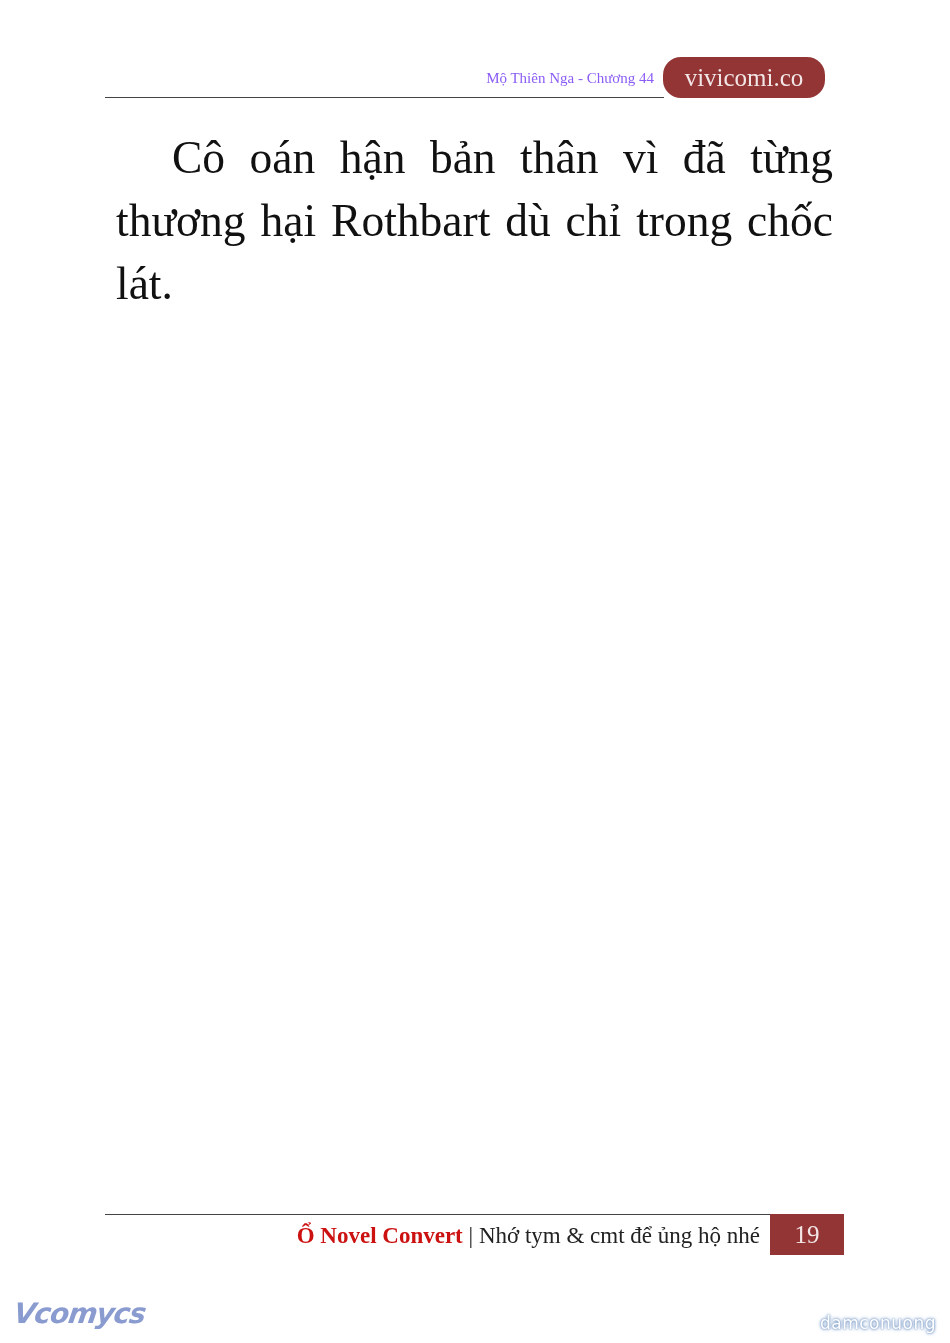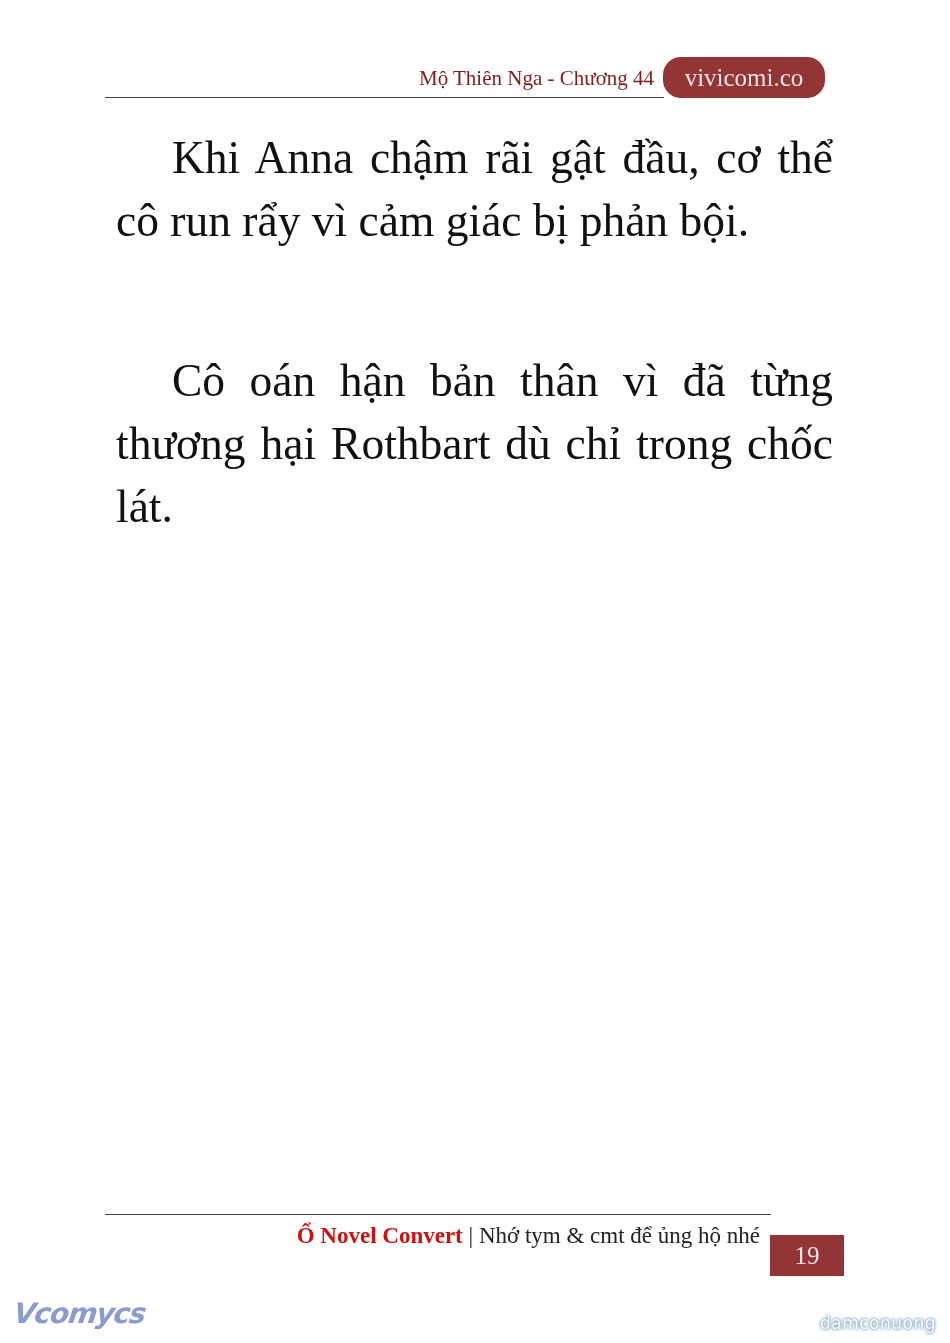--- a/index.html
+++ b/index.html
@@ -8,21 +8,21 @@
     background: #ffffff;
     font-family: "Liberation Serif", "DejaVu Serif", serif;
     color: #111111;
   }
   .header-line {
     position: absolute; left: 105px; top: 97px; width: 559px; height: 1px;
     background: #444;
   }
   .header-title {
     position: absolute; right: 296px; top: 63px;
-    font-size: 21px; line-height: 30px; color: #7f1d1d;
+    font-size: 15px; line-height: 30px; color: #8b5cf6;
     white-space: nowrap;
   }
   .header-box {
     position: absolute; left: 663px; top: 57px; width: 162px; height: 41px;
     background: #933535; color: #f3e6e6;
     font-size: 25px; line-height: 41px; text-align: center; border-radius: 18px;
   }
   .body-text {
     position: absolute; left: 116px; top: 126px; width: 717px;
     font-size: 45.5px; line-height: 63px;
@@ -36,21 +36,21 @@
   }
   .footer-text {
     position: absolute; right: 190px; top: 1221px;
     font-size: 23px; line-height: 30px; white-space: nowrap; color: #222;
   }
   .footer-brand { color: #cc1111; font-weight: bold; }
   .footer-sep { color: #222; }
   .footer-box {
     position: absolute; left: 770px; top: 1214px; width: 74px; height: 41px;
     background: #933535; color: #f3e6e6;
-    font-size: 25px; line-height: 41px; text-align: center; margin-top: 21px;
+    font-size: 25px; line-height: 41px; text-align: center;
   }
   .wm-left {
     position: absolute; left: 14px; top: 1297px;
     font-family: "DejaVu Sans", sans-serif; font-style: italic; font-weight: bold;
     font-size: 28px; letter-spacing: -1px; color: #8a9bd0;
     transform: skewX(-8deg);
   }
   .wm-right {
     position: absolute; right: 14px; top: 1313px;
     font-family: "DejaVu Sans", sans-serif;
@@ -61,21 +61,20 @@
   }
 </style>
 </head>
 <body>
 
 <div class="header-line"></div>
 <div class="header-title">Mộ Thiên Nga - Chương 44</div>
 <div class="header-box">vivicomi.co</div>
 
 <div class="body-text">
-  <p class="para">Khi Anna chậm rãi gật đầu, cơ thể cô run rẩy vì cảm giác bị phản bội.</p>
   <p class="para">Cô oán hận bản thân vì đã từng thương hại Rothbart dù chỉ trong chốc lát.</p>
 </div>
 
 <div class="footer-line"></div>
 <div class="footer-text">
   <span class="footer-brand">Ổ Novel Convert</span>
   <span class="footer-sep">|</span>
   <span>Nhớ tym &amp; cmt để ủng hộ nhé</span>
 </div>
 <div class="footer-box">19</div>

